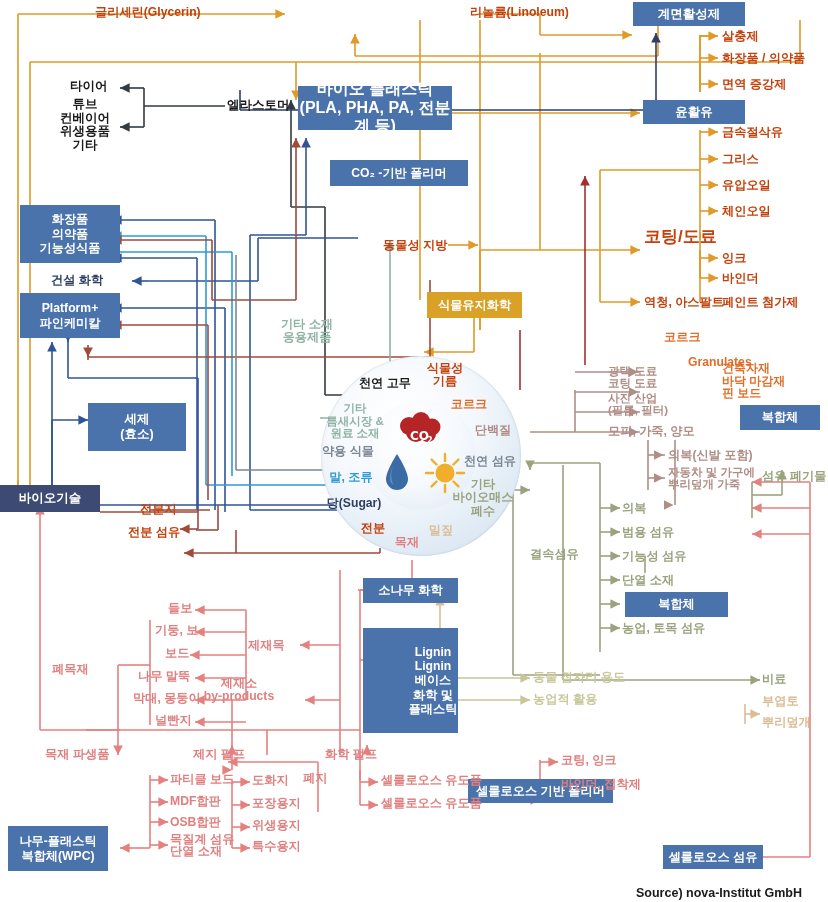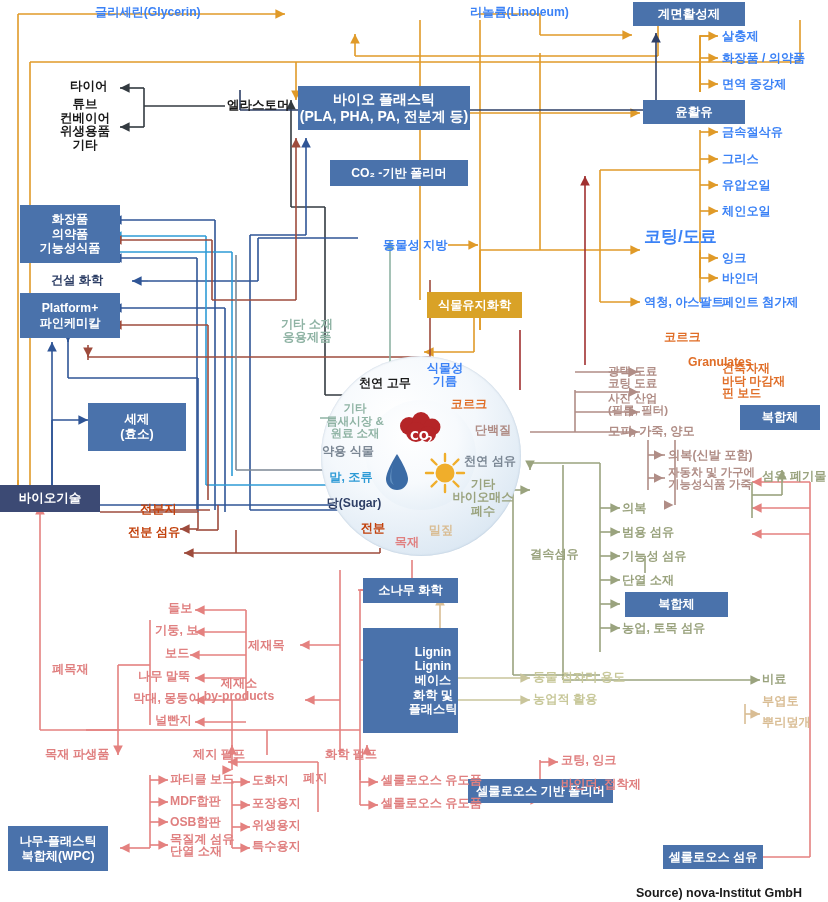--- a/index.html
+++ b/index.html
@@ -6,21 +6,21 @@
   body{font-family:"Liberation Sans","DejaVu Sans",sans-serif;}
   #stage{position:relative;width:828px;height:902px;overflow:hidden;background:#fff;}
   #wires{position:absolute;left:0;top:0;width:828px;height:902px;}
   .lbl{position:absolute;font-weight:bold;line-height:1.08;white-space:pre;}
   .box{position:absolute;display:flex;align-items:center;justify-content:center;
        text-align:center;color:#fff;font-weight:bold;line-height:1.18;box-sizing:border-box;}
   .bx-blue{background:#4a72ab;}
   .bx-navy{background:#3c4a74;}
   .bx-gold{background:#d9a227;}
   
-  .c-orange{color:#3b82f6;}
+  .c-orange{color:#c2410c;}
   .c-dkorange{color:#e06e28;}
   .c-navy{color:#2e3f66;}
   .c-ltblue{color:#2e9bd6;}
   .c-maroon{color:#c2410c;}
   .c-rose{color:#e08080;}
   .c-mauve{color:#b08d86;}
   .c-olive{color:#9aa37e;}
   .c-sage{color:#8fb3a4;}
   .c-tan{color:#d9bd94;}
   .c-gray{color:#7b8794;}
@@ -367,21 +367,21 @@
       <path d="M752,482 L752,482" stroke="#9aa37e"></path>
       <path d="M782,482 L782,495" stroke="#9aa37e"></path>
       <path d="M782,482 L782,470" stroke="#9aa37e" marker-end="url(#ar-ol)"></path>
       <path d="M752,495 L782,495" stroke="#9aa37e"></path>
     </g>
   </svg>
 
 
   <div class="box bx-blue" style="left:633px;top:2px;width:112px;height:24px;font-size:12.5px;">계면활성제</div>
 
-  <div class="box bx-blue" style="left:298px;top:86px;width:172px;height:44px;font-size:14px;white-space:pre-line;">바이오 플래스틱
+  <div class="box bx-blue" style="left:298px;top:86px;width:154px;height:44px;font-size:16px;white-space:pre-line;">바이오 플래스틱
 (PLA, PHA, PA, 전분계 등)</div>
 
   <div class="box bx-blue" style="left:330px;top:160px;width:138px;height:26px;font-size:12.2px;">CO₂ -기반 폴리머</div>
 
   <div class="box bx-blue" style="left:643px;top:100px;width:102px;height:24px;font-size:12.5px;">윤활유</div>
 
   <div class="box bx-blue" style="left:20px;top:205px;width:100px;height:58px;font-size:12.2px;white-space:pre-line;">화장품
 의약품
 기능성식품</div>
 
@@ -513,21 +513,21 @@
 바닥 마감재
 핀 보드</div>
 
   <div class="lbl c-mauve" style="left:608px;top:365px;font-size:11.5px;line-height:1.05;">광택 도료
 코팅 도료</div>
   <div class="lbl c-mauve" style="left:608px;top:392px;font-size:11.5px;line-height:1.05;">사진 산업
 (필름, 필터)</div>
   <div class="lbl c-mauve" style="left:608px;top:425px;font-size:12.2px;">모피, 가죽, 양모</div>
   <div class="lbl c-mauve" style="left:668px;top:449px;font-size:12.2px;">의복(신발 포함)</div>
   <div class="lbl c-mauve" style="left:668px;top:466px;font-size:11.5px;line-height:1.05;">자동차 및 가구에
-기능성식품 가죽</div>
+뿌리덮개 가죽</div>
 
   <div class="lbl c-olive" style="left:622px;top:502px;font-size:12.2px;">의복</div>
   <div class="lbl c-olive" style="left:622px;top:526px;font-size:12.2px;">범용 섬유</div>
   <div class="lbl c-olive" style="left:622px;top:550px;font-size:12.2px;">기능성 섬유</div>
   <div class="lbl c-olive" style="left:622px;top:574px;font-size:12.2px;">단열 소재</div>
   <div class="lbl c-olive" style="left:622px;top:622px;font-size:12.2px;">농업, 토목 섬유</div>
   <div class="lbl c-olive" style="left:530px;top:548px;font-size:12.2px;">결속섬유</div>
 
   <div class="lbl c-olive" style="left:762px;top:470px;font-size:12.2px;">섬유 폐기물</div>
   <div class="lbl c-olive" style="left:762px;top:673px;font-size:12.2px;">비료</div>

